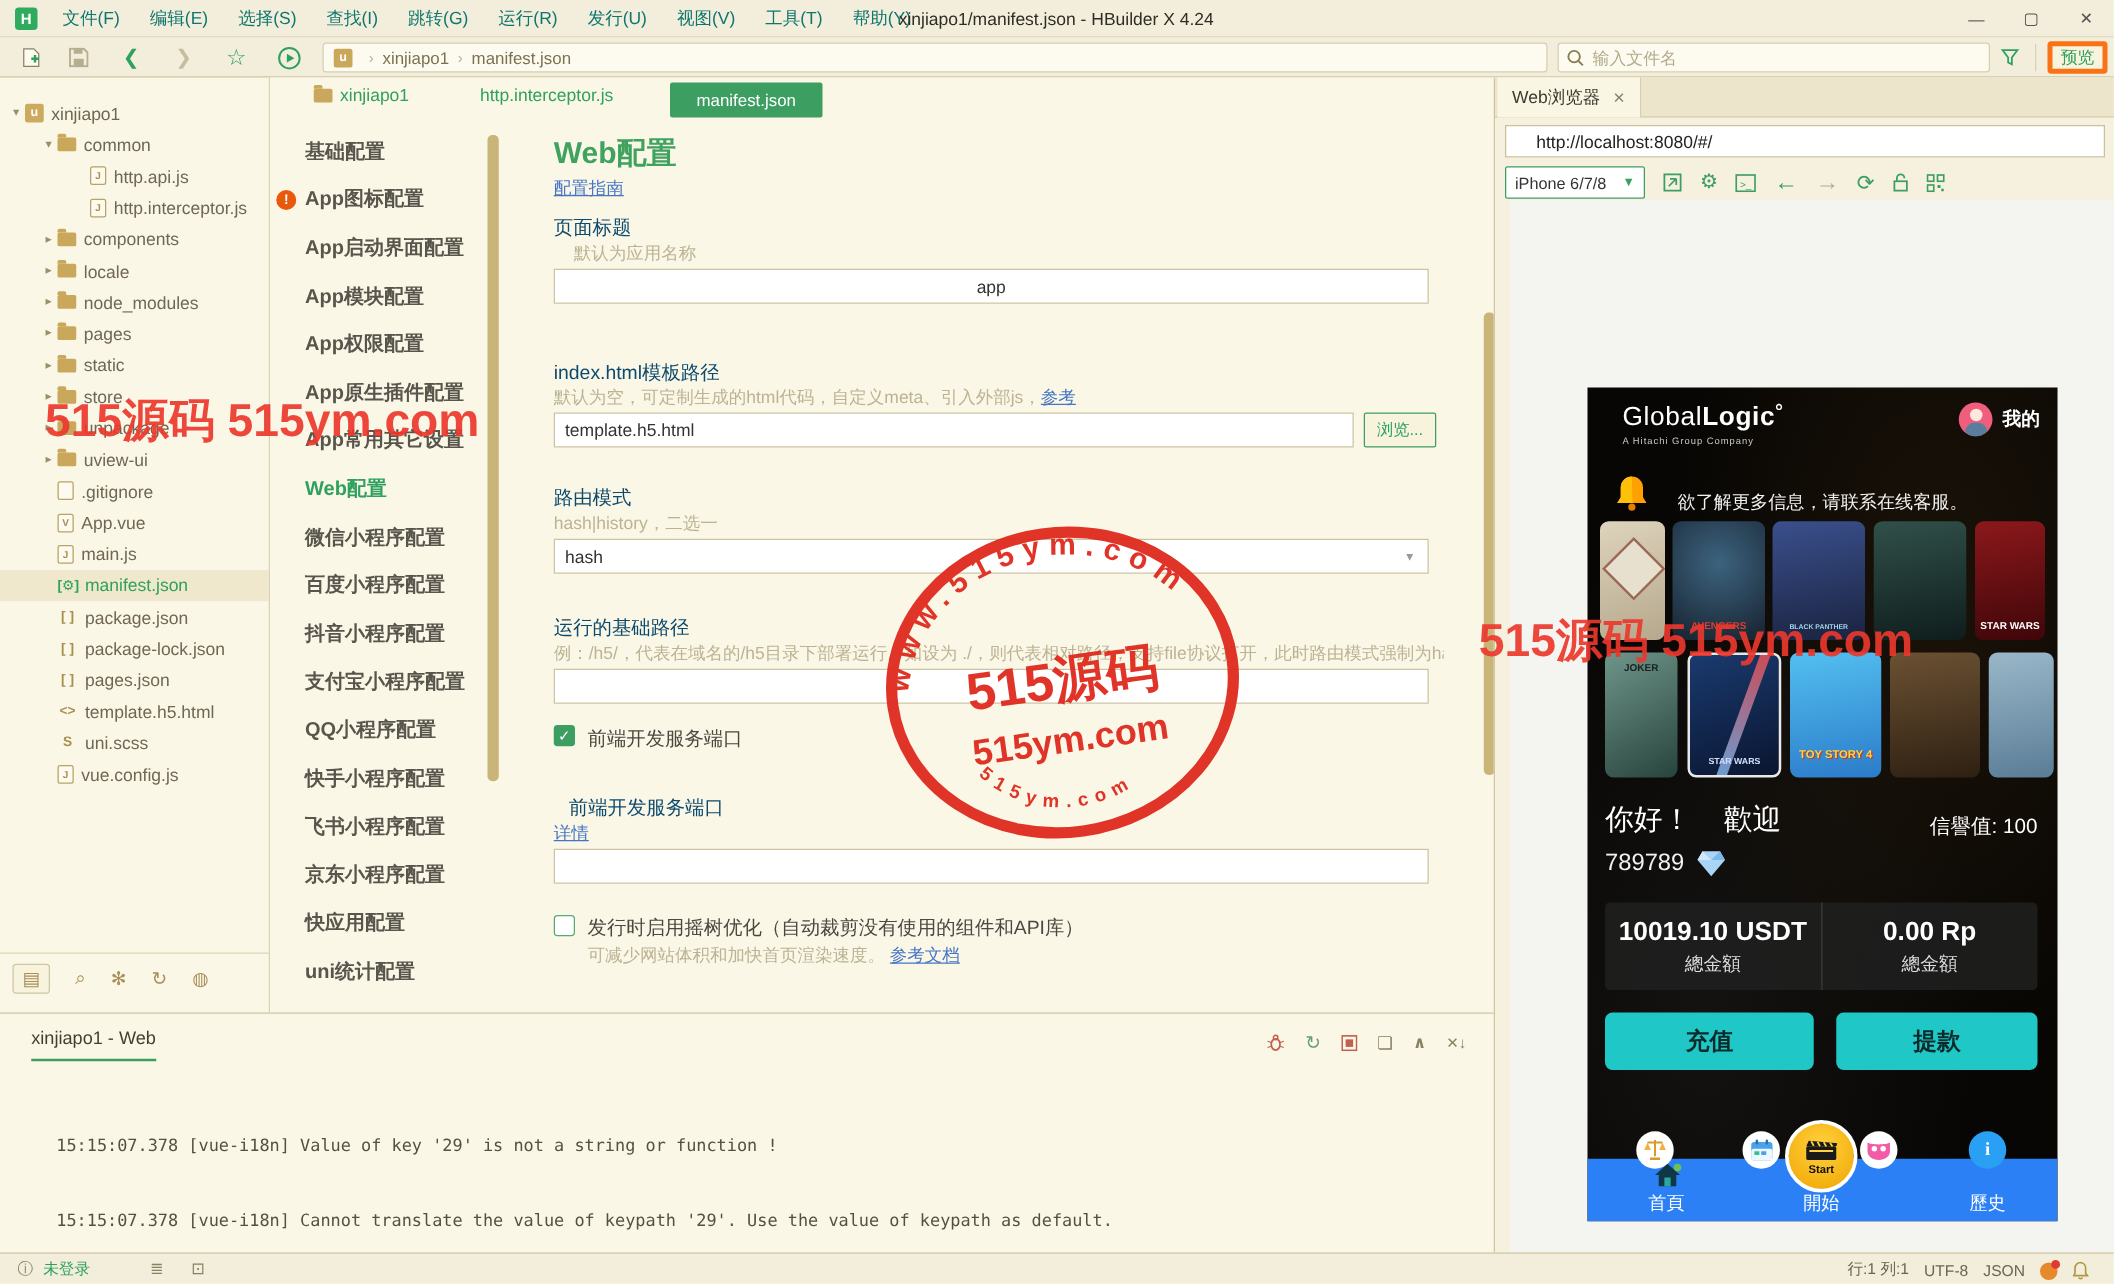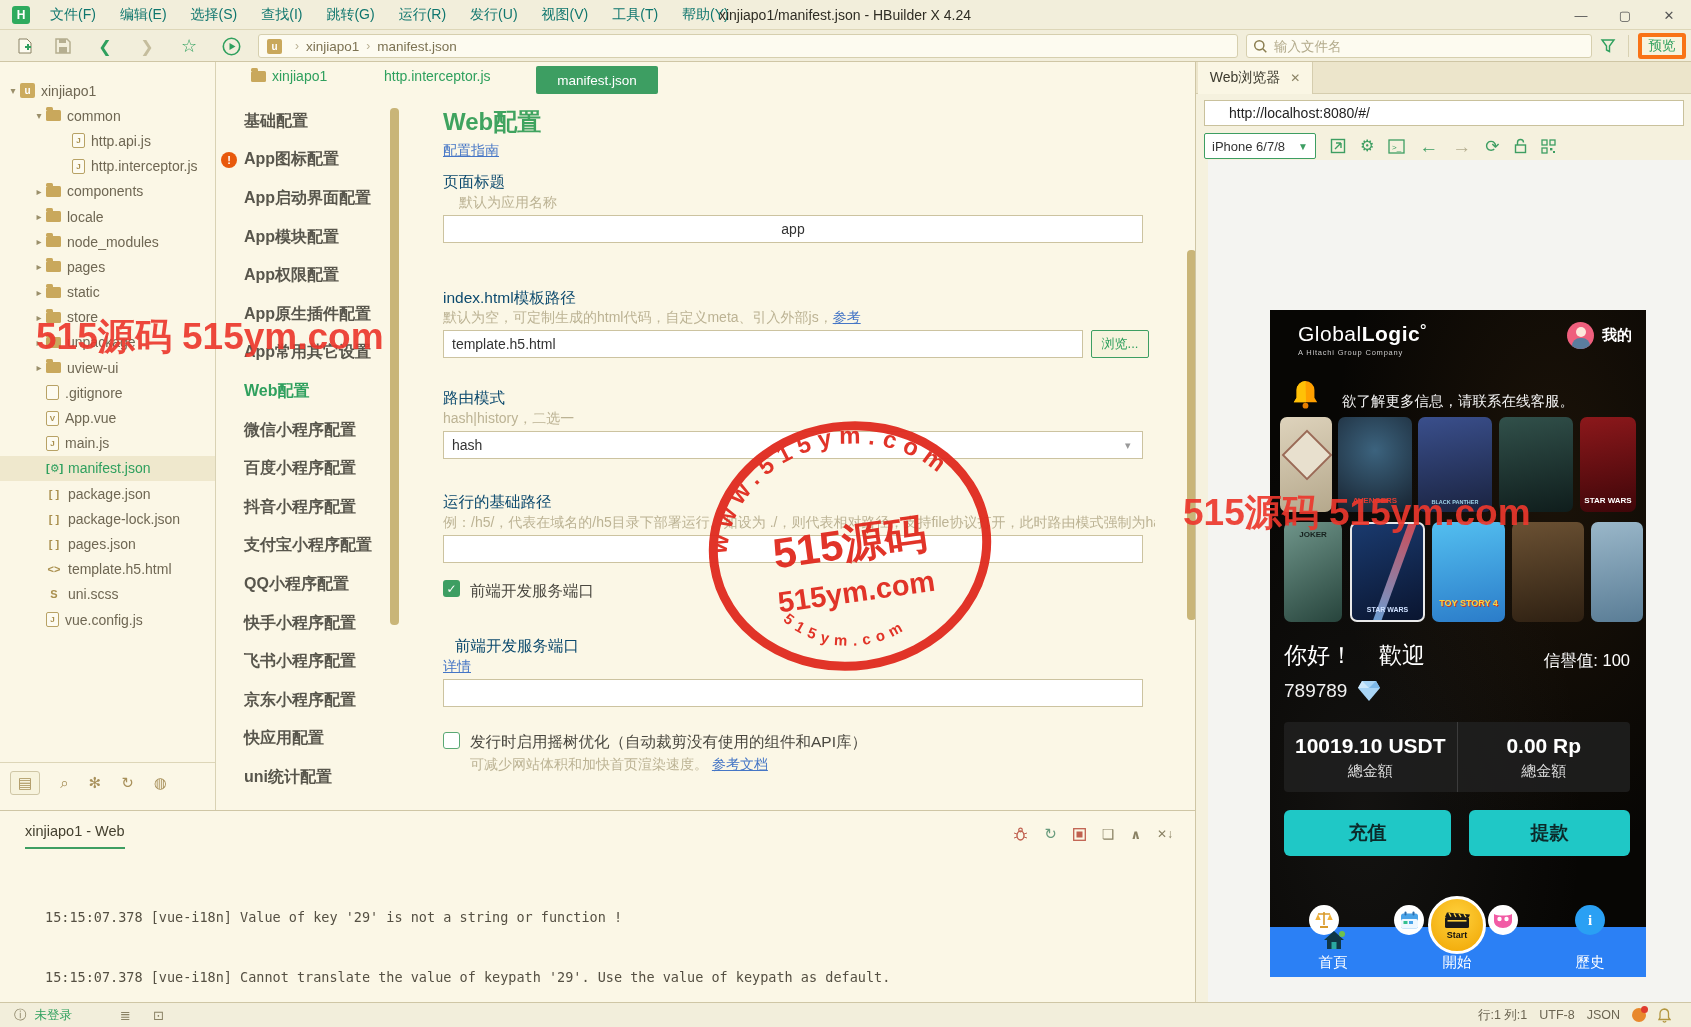--- a/index.html
+++ b/index.html
@@ -133,21 +133,21 @@
 .startcirc{position:absolute;left:158px;top:586px;width:58px;height:58px;border-radius:50%;background:radial-gradient(circle at 50% 35%,#ffd23e,#f0a400);border:3px solid #fff;z-index:4;display:flex;flex-direction:column;align-items:center;justify-content:center}
 .start-lbl{font-size:9px;font-weight:bold;color:#111;margin-top:1px}
 .pnavbar{position:absolute;left:0;top:617px;width:376px;height:50px;background:#2b80f5;z-index:2}
 .pnav-item{position:absolute;bottom:5px;text-align:center;font-size:14.5px;color:#fff;width:70px}
 .pnav-ico{position:absolute;z-index:3}
 
 .statusbar{position:absolute;left:0;top:1002px;width:1691px;height:25px;background:#f2eedb;border-top:1px solid #cfc6a5;display:flex;align-items:center;font-size:12.5px;color:#6b6552}
 .st-left{display:flex;align-items:center;gap:8px;margin-left:14px}
 .login{color:#2fa05e}
 .st-mini{margin-left:48px;display:flex;gap:22px;color:#8a8264;font-size:13px}
-.st-right{position:absolute;right:20px;display:flex;align-items:center;gap:12px}
+.st-right{position:absolute;right:20px;display:flex;align-items:flex-end;gap:12px}
 .clockico{width:14px;height:14px;border-radius:50%;background:#e8882d;position:relative}
 .clockico::after{content:"";position:absolute;right:-2px;top:-2px;width:7px;height:7px;border-radius:50%;background:#e03b2e}
 
 .wm-line{position:absolute;font-size:37px;font-weight:bold;color:rgba(235,55,45,.92);white-space:nowrap;z-index:60;pointer-events:none}
 .stamp{position:absolute;left:700px;top:406px;z-index:60;transform:rotate(-8deg);opacity:.95;pointer-events:none}
 </style>
 </head>
 <body>
 
 <div class="titlebar">

